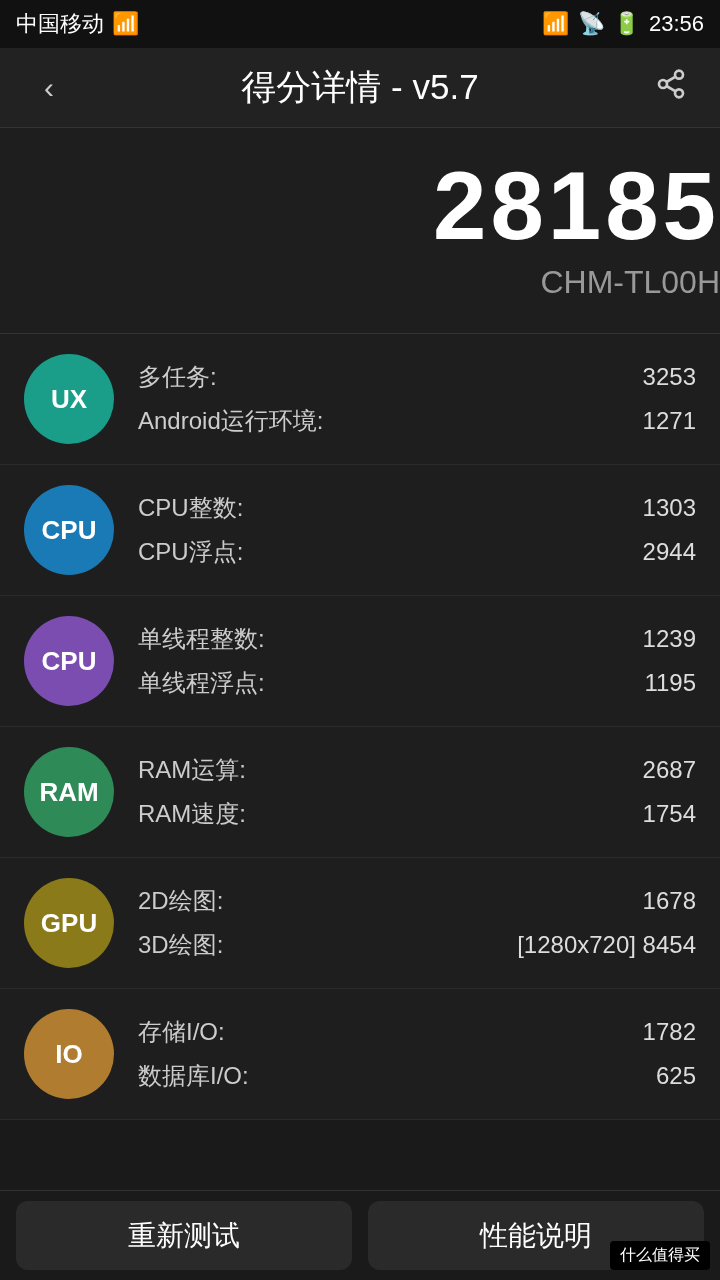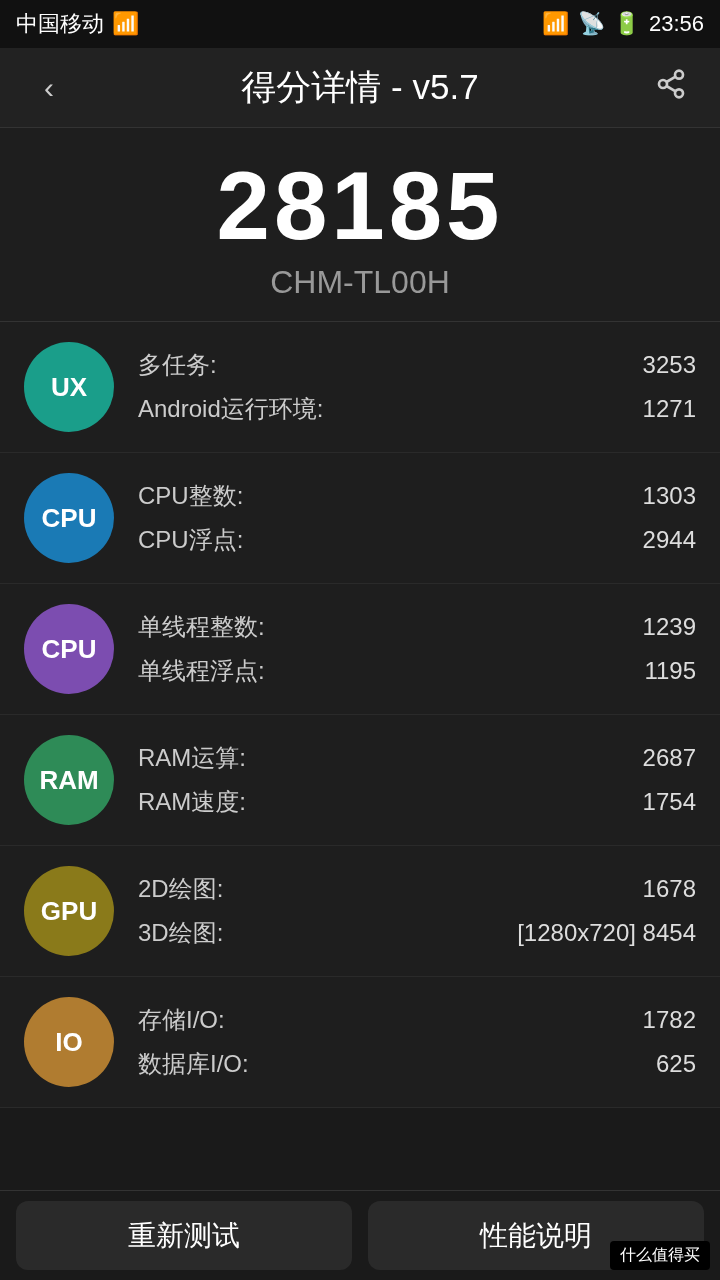--- a/index.html
+++ b/index.html
@@ -59,22 +59,22 @@
       font-size: 30px;
       color: #ccc;
       cursor: pointer;
       width: 50px;
       text-align: center;
     }
 
     
     .score-section {
       background: #1e1e1e;
-      text-align: center;
-      padding: 30px 0 20px;
+      text-align: right;
+      padding: 30px 0 32px;
       border-bottom: 1px solid #333;
     }
     .score-number {
       font-size: 96px;
       font-weight: bold;
       color: #fff;
       letter-spacing: 4px;
       line-height: 1;
       
     }

